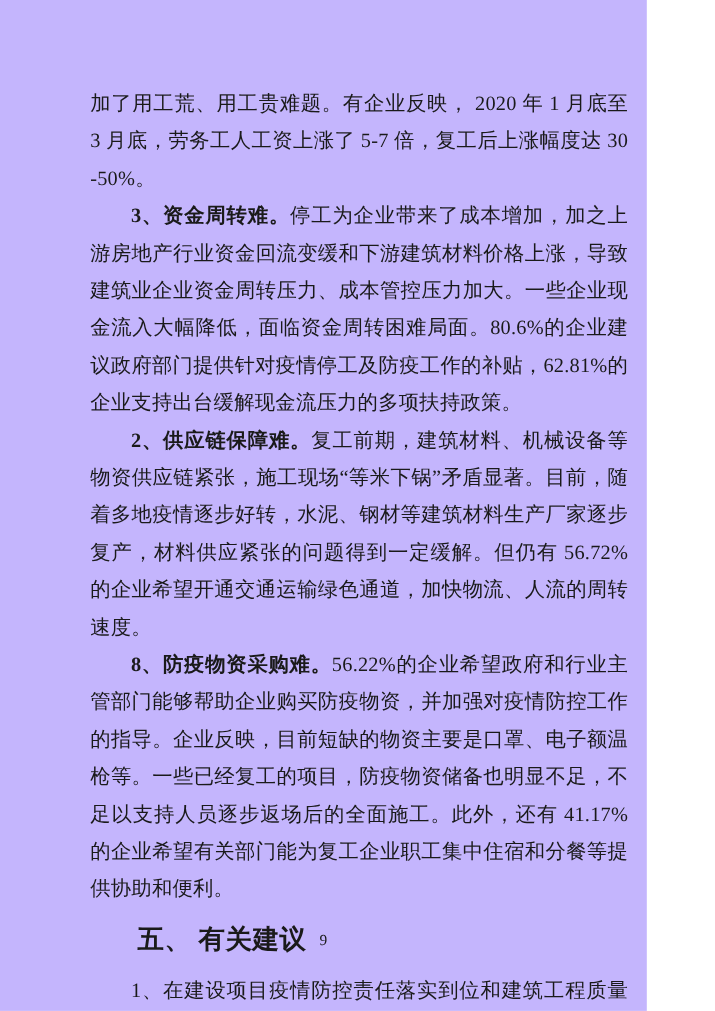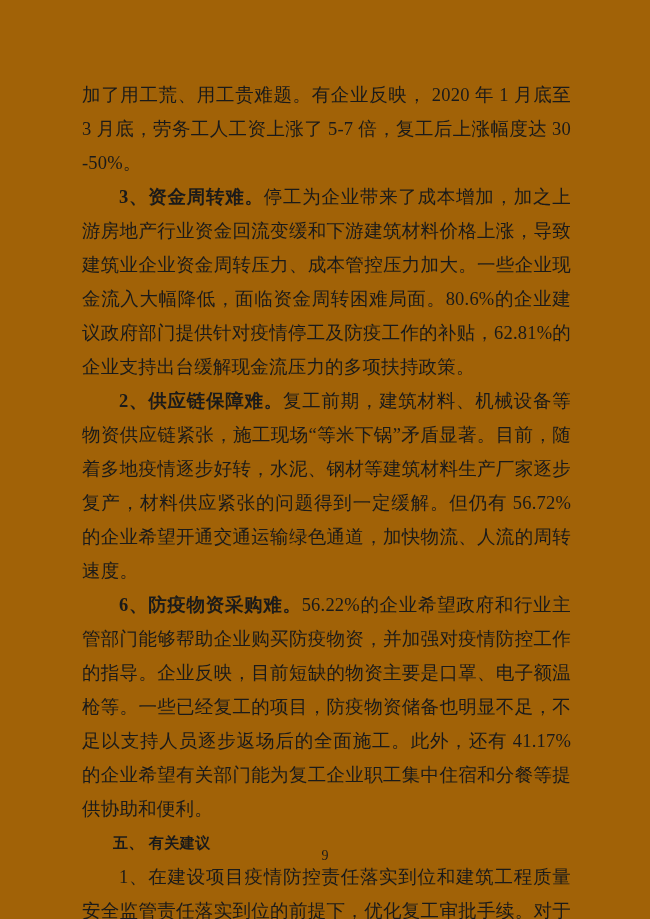--- a/index.html
+++ b/index.html
@@ -2,23 +2,23 @@
 <html><head>
 <meta charset="utf-8">
 <style>
   html, body {
     margin: 0;
     padding: 0;
     background: #ffffff;
   }
   .page {
     position: relative;
-    width: 650px;
+    width: 588px;
     height: 919px;
-    background: #a16207;
+    background: #c4b5fd;
     overflow: hidden;
     font-family: "Liberation Serif", "DejaVu Serif", serif;
     color: #1a1a1a;
   }
   .content {
     position: absolute;
     left: 82px;
     top: 78px;
     width: 489px;
   }
@@ -32,25 +32,25 @@
     letter-spacing: 0.2px;
     word-break: break-all;
   }
   .para.first {
     text-indent: 0;
   }
   .para strong.lead {
     font-weight: 700;
   }
   .heading {
-    margin: 0;
-    font-size: 15px;
+    margin: 12px;
+    font-size: 24px;
     line-height: 34px;
     font-weight: 700;
-    font-family: Liberation Sans, sans-serif;
+    font-family: Liberation Serif, serif;
     text-indent: 31px;
     letter-spacing: 0.5px;
   }
   .page-number {
     position: absolute;
     top: 847px;
     left: 0;
     width: 100%;
     text-align: center;
     font-size: 14px;
@@ -68,21 +68,21 @@
 
     <p class="para">
       <strong class="lead">3、资金周转难。</strong><span>停工为企业带来了成本增加，加之上游房地产行业资金回流变缓和下游建筑材料价格上涨，导致建筑业企业资金周转压力、成本管控压力加大。一些企业现金流入大幅降低，面临资金周转困难局面。80.6%的企业建议政府部门提供针对疫情停工及防疫工作的补贴，62.81%的企业支持出台缓解现金流压力的多项扶持政策。</span>
     </p>
 
     <p class="para">
       <strong class="lead">2、供应链保障难。</strong><span>复工前期，建筑材料、机械设备等物资供应链紧张，施工现场“等米下锅”矛盾显著。目前，随着多地疫情逐步好转，水泥、钢材等建筑材料生产厂家逐步复产，材料供应紧张的问题得到一定缓解。但仍有 56.72%的企业希望开通交通运输绿色通道，加快物流、人流的周转速度。</span>
     </p>
 
     <p class="para">
-      <strong class="lead">6、防疫物资采购难。</strong><span>56.22%的企业希望政府和行业主管部门能够帮助企业购买防疫物资，并加强对疫情防控工作的指导。企业反映，目前短缺的物资主要是口罩、电子额温枪等。一些已经复工的项目，防疫物资储备也明显不足，不足以支持人员逐步返场后的全面施工。此外，还有 41.17%的企业希望有关部门能为复工企业职工集中住宿和分餐等提供协助和便利。</span>
+      <strong class="lead">8、防疫物资采购难。</strong><span>56.22%的企业希望政府和行业主管部门能够帮助企业购买防疫物资，并加强对疫情防控工作的指导。企业反映，目前短缺的物资主要是口罩、电子额温枪等。一些已经复工的项目，防疫物资储备也明显不足，不足以支持人员逐步返场后的全面施工。此外，还有 41.17%的企业希望有关部门能为复工企业职工集中住宿和分餐等提供协助和便利。</span>
     </p>
 
     <h2 class="heading">五、 有关建议</h2>
 
     <p class="para">1、在建设项目疫情防控责任落实到位和建筑工程质量安全监管责任落实到位的前提下，优化复工审批手续。对于低风险区，</p>
 
   </main>
 
   <footer class="page-number">9</footer>
 </div>

